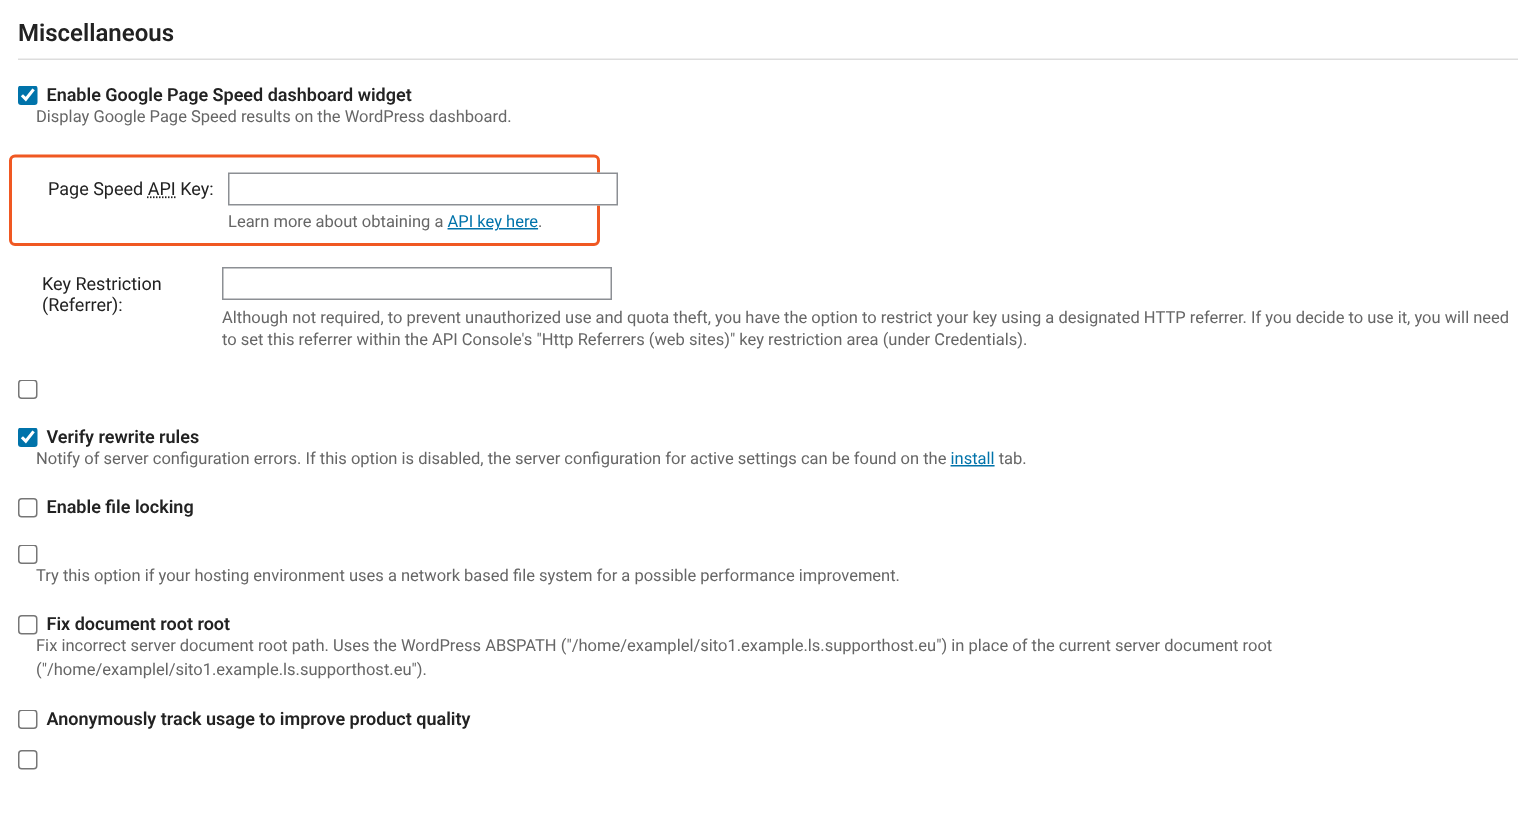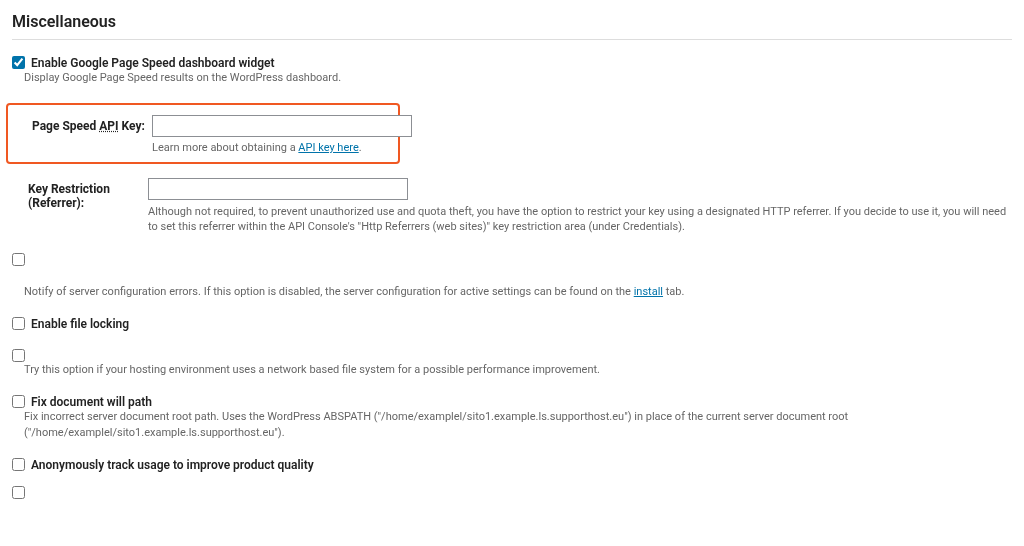--- a/index.html
+++ b/index.html
@@ -13,28 +13,28 @@
     }
     .section-title {
       font-weight: 600;
       font-size: 16px;
       padding: 4px 0 8px 0;
       border-bottom: 1px solid #ddd;
       margin-bottom: 16px;
     }
     .row { margin-bottom: 18px; }
     .row-small { margin-bottom: 14px; }
-    .checkbox-row { display: flex; align-items: flex-start; gap: 6px; }
+    .checkbox-row { display: flex; align-items: flex-end; gap: 6px; }
     .checkbox-row input[type="checkbox"] { width: 13px; height: 13px; accent-color: #0073aa; }
     .checkbox-row label { font-weight: 600; font-size: 12px; }
     .desc { color: #666; font-size: 11px; margin-top: 3px; line-height: 1.4; }
     .desc-inline { color: #666; font-size: 11px; line-height: 1.4; padding-left: 12px; }
     a.link { color: #0073aa; text-decoration: underline; margin-top: 16px; }
     .form-table-row { display: flex; align-items: flex-start; gap: 0; }
-    .form-label { width: 136px; font-weight: 700; font-size: 12px; padding-top: 4px; flex-shrink: 0; padding-left: 16px; }
+    .form-label { width: 136px; font-weight: 400; font-size: 12px; padding-top: 4px; flex-shrink: 0; padding-left: 16px; }
     .form-field { flex: 1; }
     .form-field input[type="text"] {
       width: 260px;
       height: 22px;
       border: 1px solid #8c8f94;
       padding: 2px 6px;
       font-size: 12px;
       background: #fff;
     }
     .highlight-box {
@@ -85,20 +85,24 @@
   </div>
 </div>
 
 <div class="row">
   <div class="checkbox-row">
     <input type="checkbox" style="">
   </div>
 </div>
 
 <div class="row">
+  <div class="checkbox-row">
+    <input type="checkbox" checked="" style="">
+    <label>Verify rewrite rules</label>
+  </div>
   <div class="desc-inline">
     <span>Notify of server configuration errors. If this option is disabled, the server configuration for active settings can be found on the </span><a href="#" class="link">install</a><span> tab.</span>
   </div>
 </div>
 
 <div class="row">
   <div class="checkbox-row">
     <input type="checkbox" style="">
     <label>Enable file locking</label>
   </div>
@@ -107,21 +111,21 @@
 <div class="row">
   <div class="checkbox-row">
     <input type="checkbox" style="">
   </div>
   <div class="desc-inline">Try this option if your hosting environment uses a network based file system for a possible performance improvement.</div>
 </div>
 
 <div class="row">
   <div class="checkbox-row">
     <input type="checkbox" style="">
-    <label>Fix document will path</label>
+    <label>Fix document root root</label>
   </div>
   <div class="desc-inline">Fix incorrect server document root path. Uses the WordPress ABSPATH ("/home/examplel/sito1.example.ls.supporthost.eu") in place of the current server document root ("/home/examplel/sito1.example.ls.supporthost.eu").</div>
 </div>
 
 <div class="row-small">
   <div class="checkbox-row">
     <input type="checkbox" style="">
     <label>Anonymously track usage to improve product quality</label>
   </div>
 </div>

